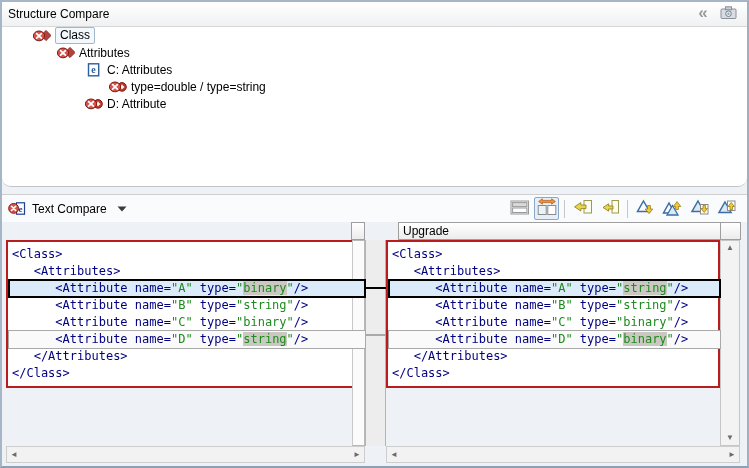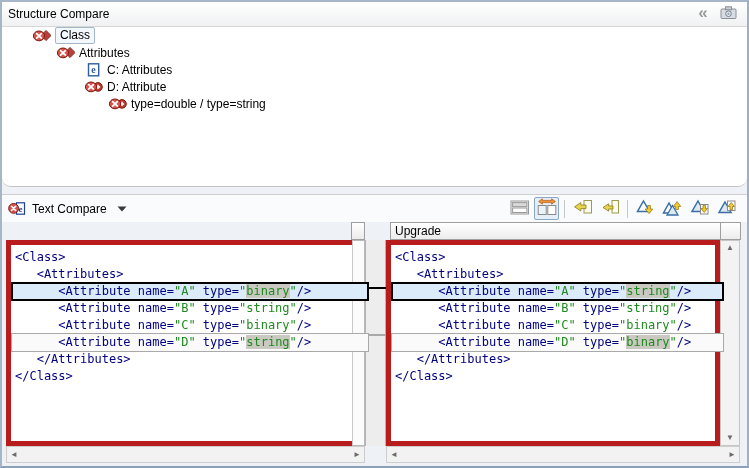--- a/index.html
+++ b/index.html
@@ -53,37 +53,37 @@
   .tool-btn.pressed { border:1px solid #89a7c9; background:#e6eef7; }
   .tool-sep { width:1px; height:18px; background:#c6c6c6; margin:0 3px; }
 
   .col-cell {
     position:absolute; top:27px; height:18px;
     background:linear-gradient(#ffffff,#ececec);
     border:1px solid #9e9e9e; padding:1px 4px; overflow:hidden; white-space:nowrap;
   }
   .col-current  { left:4px;   width:346px; }
   .col-corner-l { left:349px; width:14px;  }
-  .col-upgrade  { left:388px; width:335px; }
+  .col-upgrade  { left:396px; width:335px; }
   .col-corner-r { left:718px; width:21px;  }
 
   .strip {
     position:absolute; left:350px; top:45px; width:13px; height:206px;
     background:#fbfbfb; border:1px solid #b8b8b8; border-left-color:#c8c8c8;
   }
   .gutter {
     position:absolute; left:363px; top:45px; width:21px; height:206px;
     background:#ededed; border-left:1px solid #b4b4b4; border-right:1px solid #b4b4b4;
   }
   .conn { position:absolute; left:361px; width:25px; }
   .conn-sel { top:92px;  height:2px; background:#000; }
   .conn-oth { top:139px; height:2px; background:#a9a9a9; }
 
-  .code-pane { position:absolute; top:45px; height:206px; background:#fff;
-               border:5px solid #b91c1c; overflow:visible; }
+  .code-pane { position:absolute; top:45px; height:148px; background:#fff;
+               border:2px solid #b91c1c; overflow:visible; }
   .pane-left  { left:4px;   width:346px; border-right:none; }
   .pane-right { left:384px; width:334px; }
   .code { position:relative; padding-top:4px;
           font-family:"DejaVu Sans Mono", monospace; font-size:12px; line-height:17px; }
   .code-line { height:17px; white-space:pre; padding-left:4px; position:relative; z-index:2; }
   .seg-t { color:var(--tag-color); }
   .seg-v { color:var(--val-color); }
   .hl { background:var(--hl-color);text-align:right; }
   .diff-box { position:absolute; left:0; z-index:1; }
   .pane-left  .diff-box { width:358px; }
@@ -151,41 +151,41 @@
         </div>
         <div class="tree-row" style="padding-left: 83px;">
           <span class="tree-icon">
             <svg width="18" height="14" viewBox="0 0 18 14">
               <rect x="3.5" y="0.8" width="10.2" height="12" fill="#fff" stroke="#2e5e9e" stroke-width="1.4"></rect>
               <text x="8.6" y="10.2" font-size="10" font-weight="bold" fill="#2e5e9e" text-anchor="middle" font-family="Liberation Serif,serif">e</text>
             </svg>
           </span>
           <span class="tree-label">C: Attributes</span>
         </div>
-        <div class="tree-row" style="padding-left: 83px;">
+        <div class="tree-row" style="padding-left: 107px;">
           <span class="tree-icon">
             <svg width="18" height="14" viewBox="0 0 18 14">
               <circle cx="13" cy="6.9" r="4.3" fill="#c0392b" stroke="#7c1a12"></circle>
               <path d="M13 4.7 V9.1 M10.8 6.9 H15.2" stroke="#fff" stroke-width="1.5"></path>
               <ellipse cx="6" cy="6.9" rx="5.6" ry="4.9" fill="#d8544e" stroke="#7c1a12"></ellipse>
               <path d="M3.6 4.6 L8.4 9.2 M8.4 4.6 L3.6 9.2" stroke="#fff" stroke-width="1.7" stroke-linecap="round"></path>
             </svg>
           </span>
-          <span class="tree-label">D: Attribute</span>
-        </div>
-        <div class="tree-row" style="padding-left: 107px;">
+          <span class="tree-label">type=double / type=string</span>
+        </div>
+        <div class="tree-row" style="padding-left: 83px;">
           <span class="tree-icon">
             <svg width="18" height="14" viewBox="0 0 18 14">
               <circle cx="13" cy="6.9" r="4.3" fill="#c0392b" stroke="#7c1a12"></circle>
               <path d="M13 4.7 V9.1 M10.8 6.9 H15.2" stroke="#fff" stroke-width="1.5"></path>
               <ellipse cx="6" cy="6.9" rx="5.6" ry="4.9" fill="#d8544e" stroke="#7c1a12"></ellipse>
               <path d="M3.6 4.6 L8.4 9.2 M8.4 4.6 L3.6 9.2" stroke="#fff" stroke-width="1.7" stroke-linecap="round"></path>
             </svg>
           </span>
-          <span class="tree-label">type=double / type=string</span>
+          <span class="tree-label">D: Attribute</span>
         </div>
       </div>
   </div>
 
   <div class="sash"></div>
 
   <div class="text-pane">
     <div class="tc-header">
       <span class="tc-title-icon" id="tc-icon">
           <svg width="18" height="15" viewBox="0 0 18 15">

